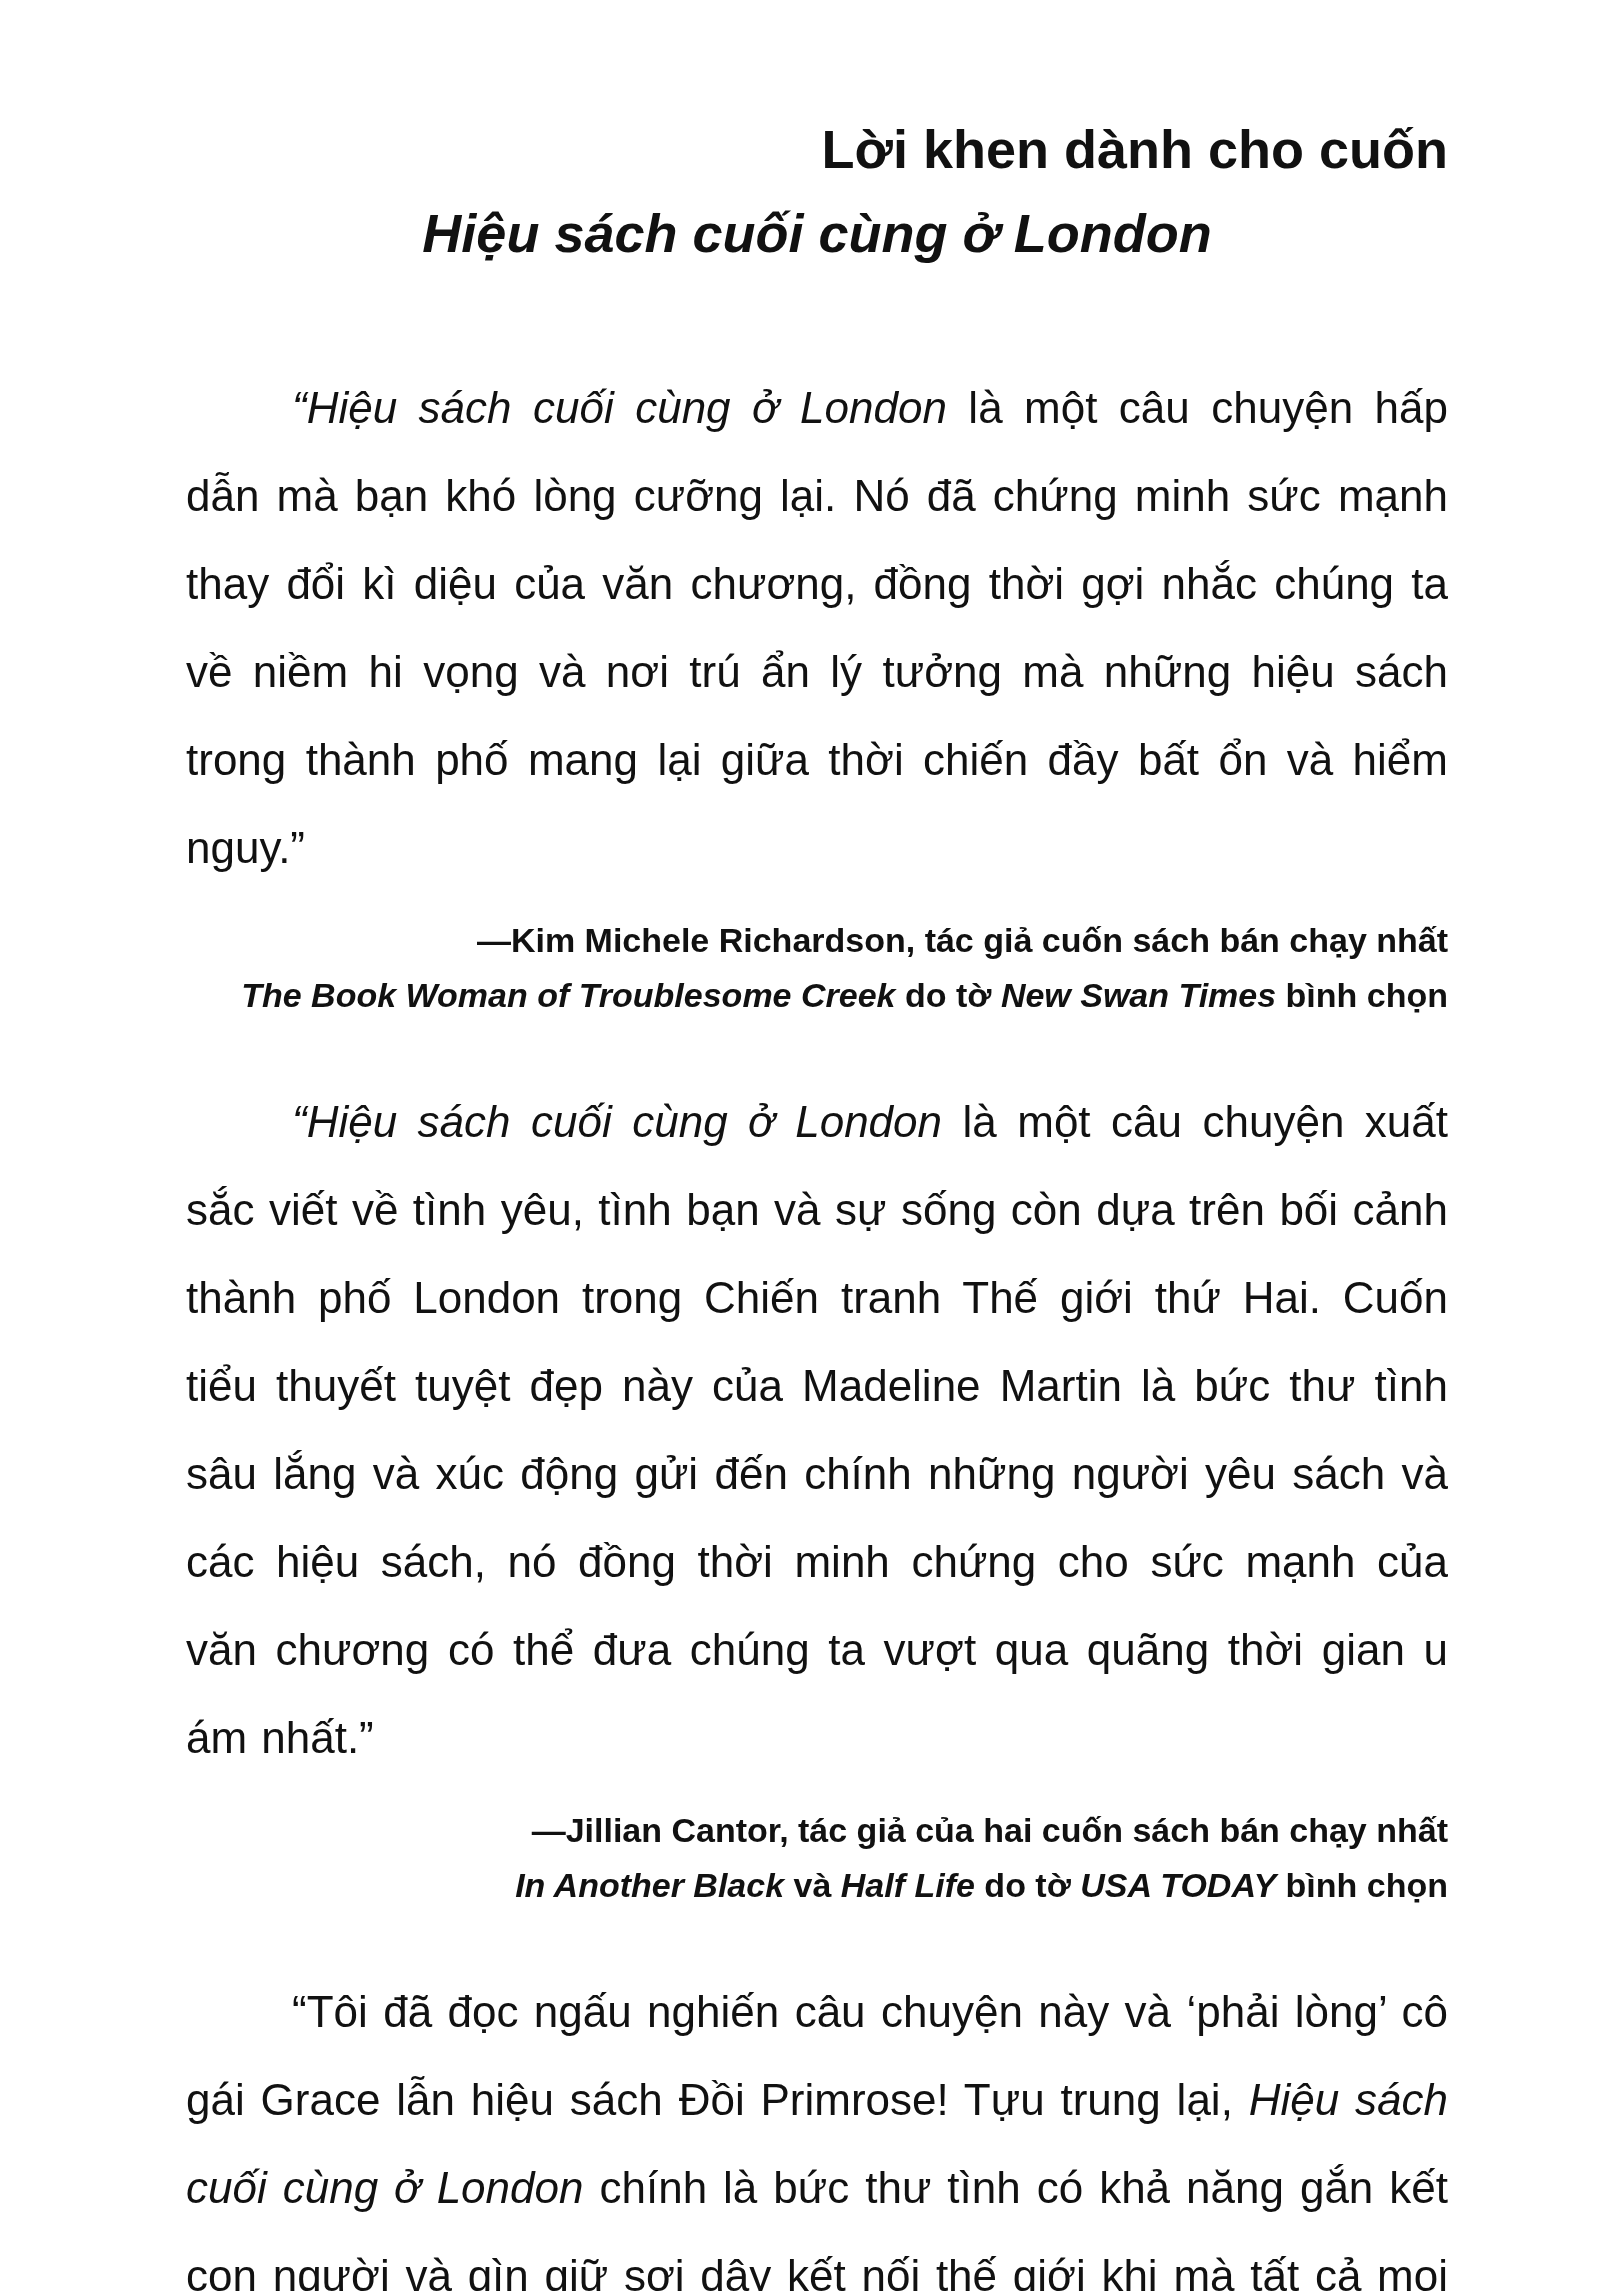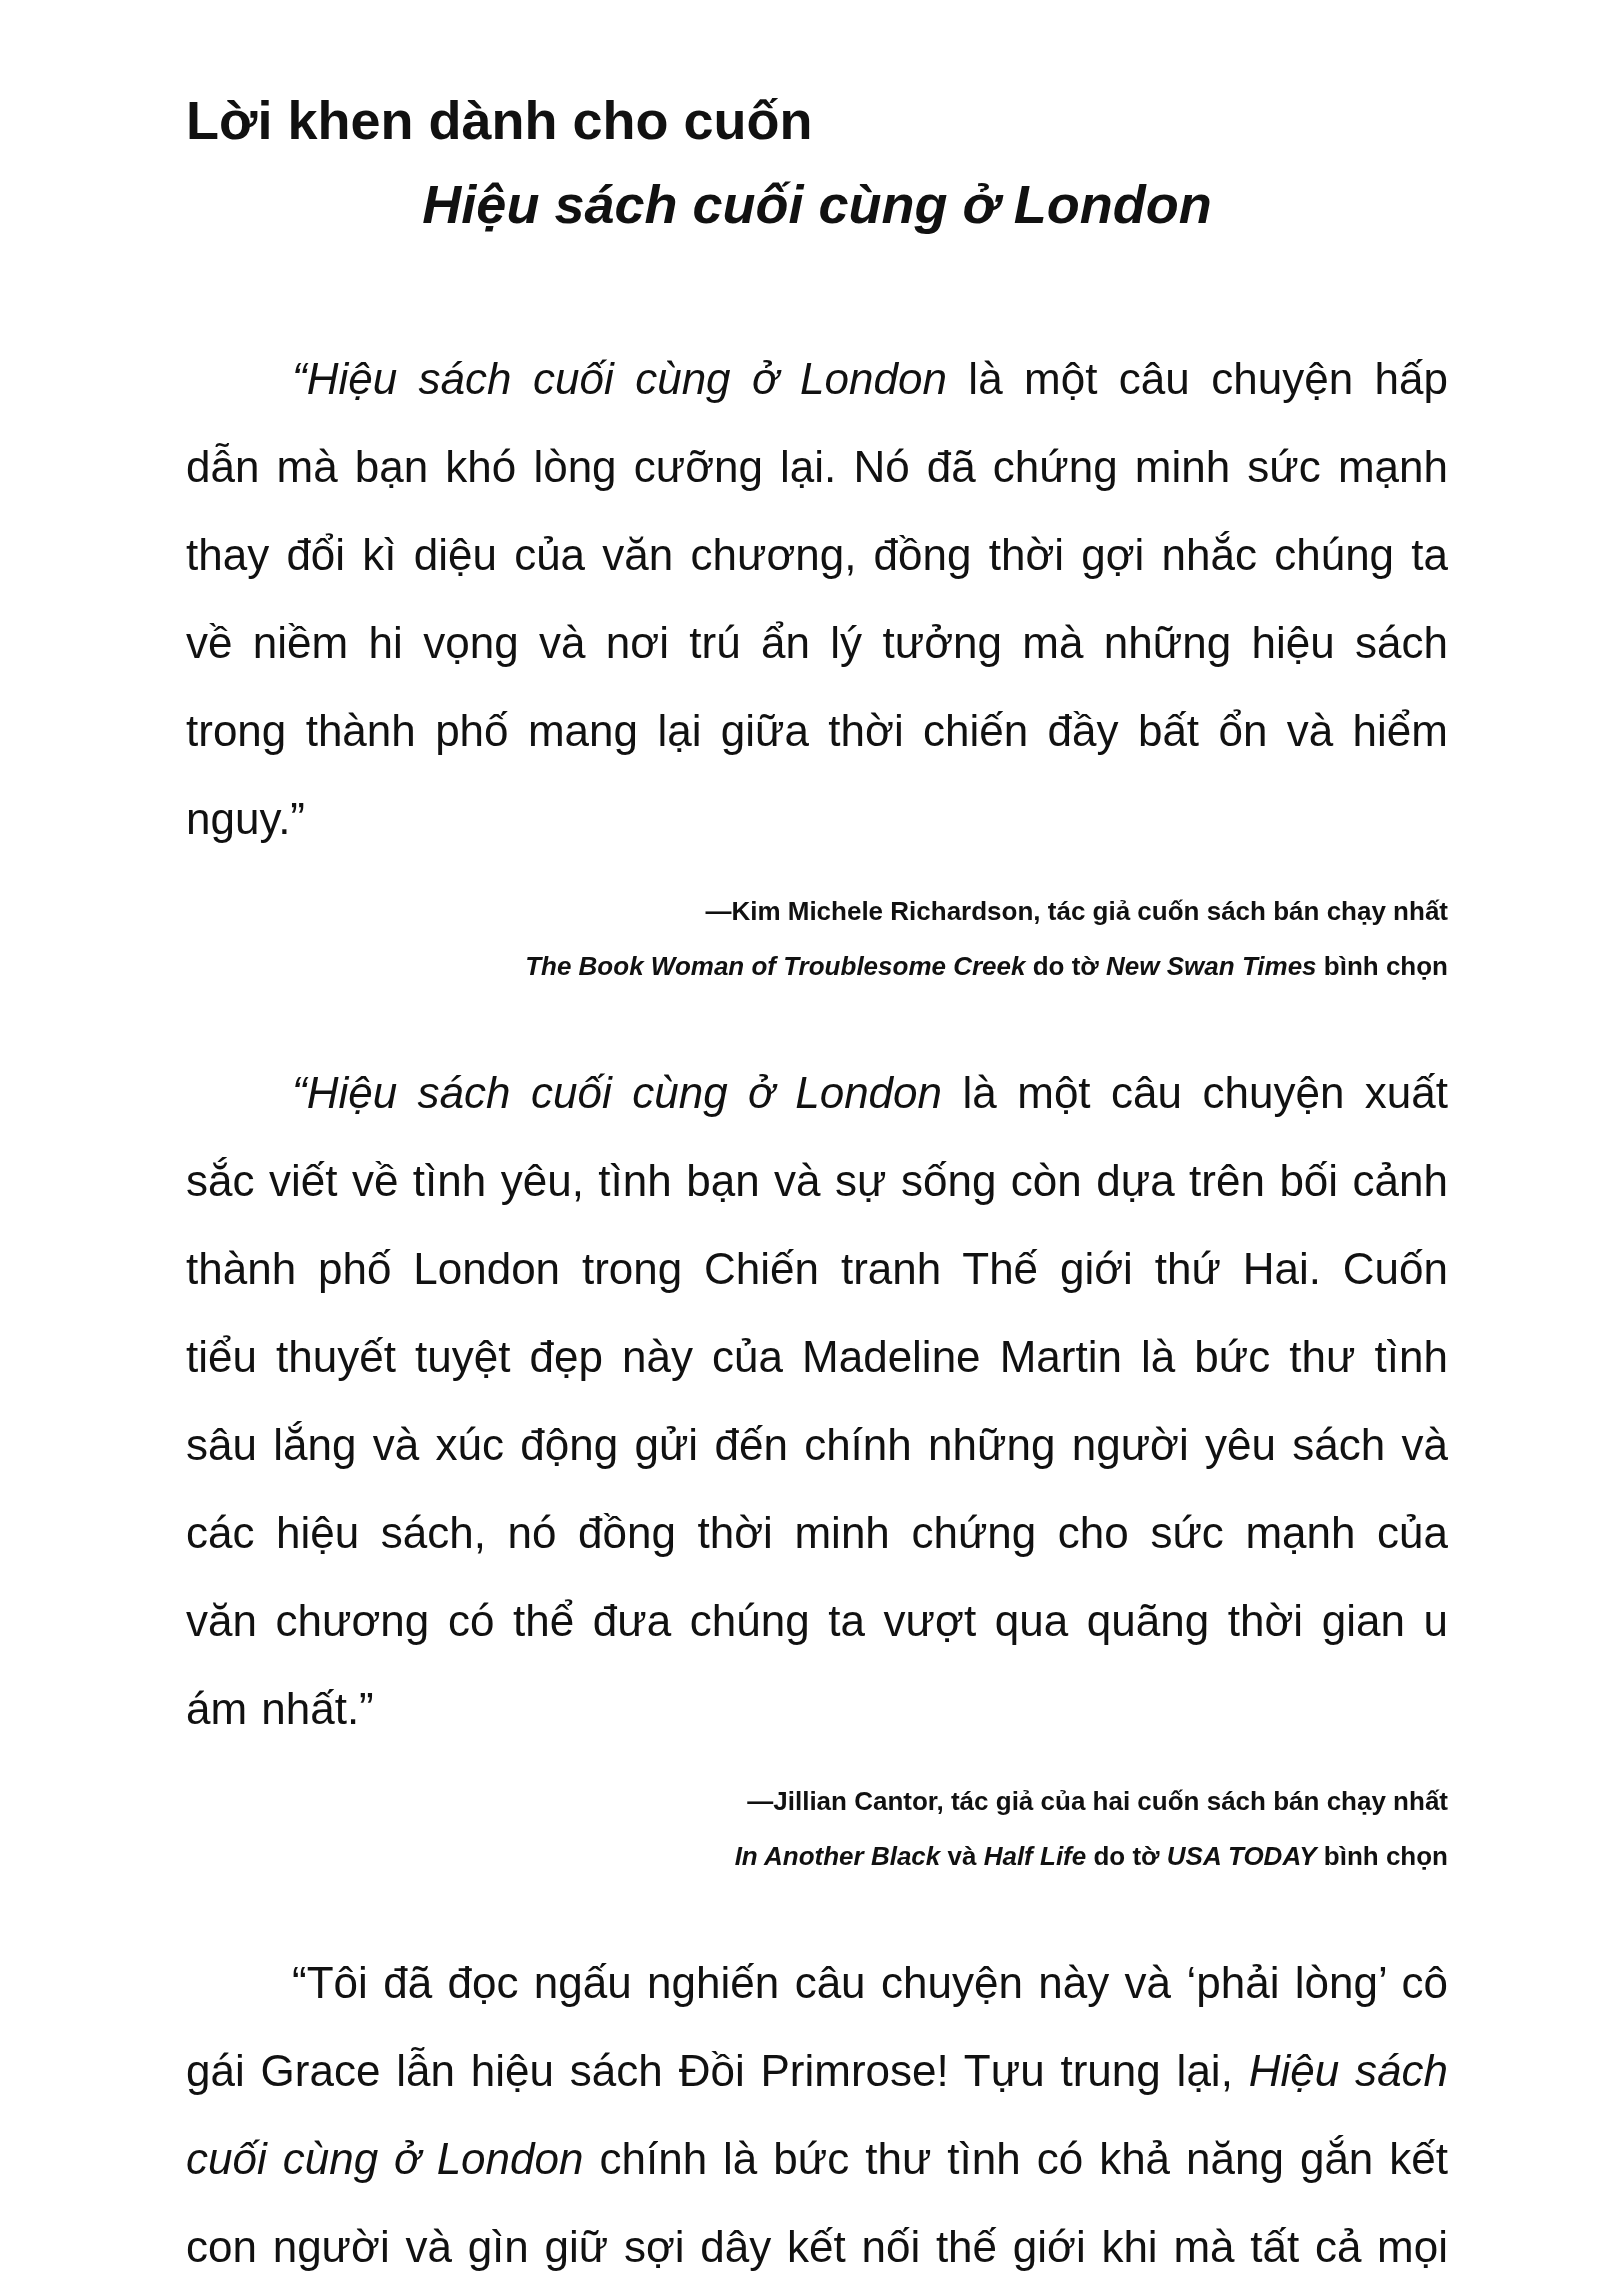--- a/index.html
+++ b/index.html
@@ -15,22 +15,22 @@
     overflow: hidden;
   }
   .page {
     box-sizing: border-box;
     width: 1621px;
     height: 2291px;
     padding: 0 173px 0 186px;
     background: #ffffff;
   }
   .title-line1 {
-    margin-top: 87px;
-    text-align: left;
+    margin-top: 116px;
+    text-align: right;
     font-size: 54px;
     line-height: 66px;
     font-weight: 700;
   }
   .title-line2 {
     margin-top: 13.2px;
     text-align: center;
     font-size: 54px;
     line-height: 76px;
     font-weight: 700;
@@ -42,21 +42,21 @@
     margin: 0;
     font-size: 44px;
     line-height: 88px;
     text-align: justify;
     text-indent: 106px;
     word-spacing: 1.9px;
   }
   .quote-paragraph em { font-style: italic; }
   .quote-attribution {
     margin: 21px 0 0 0;
-    font-size: 26px;
+    font-size: 34px;
     line-height: 55px;
     font-weight: 700;
     text-align: right;
   }
   .quote-attribution em { font-style: italic; }
 </style>
 </head>
 <body>
 
 <div class="page">

